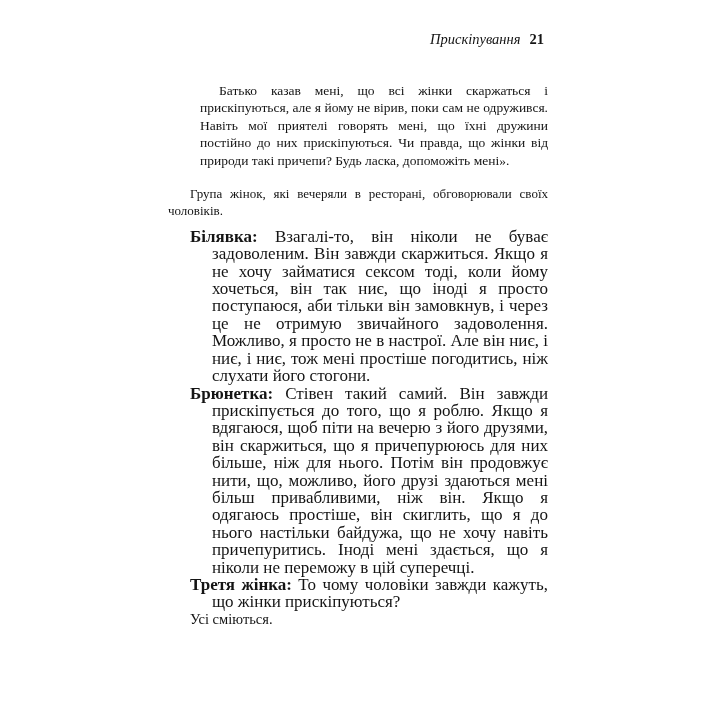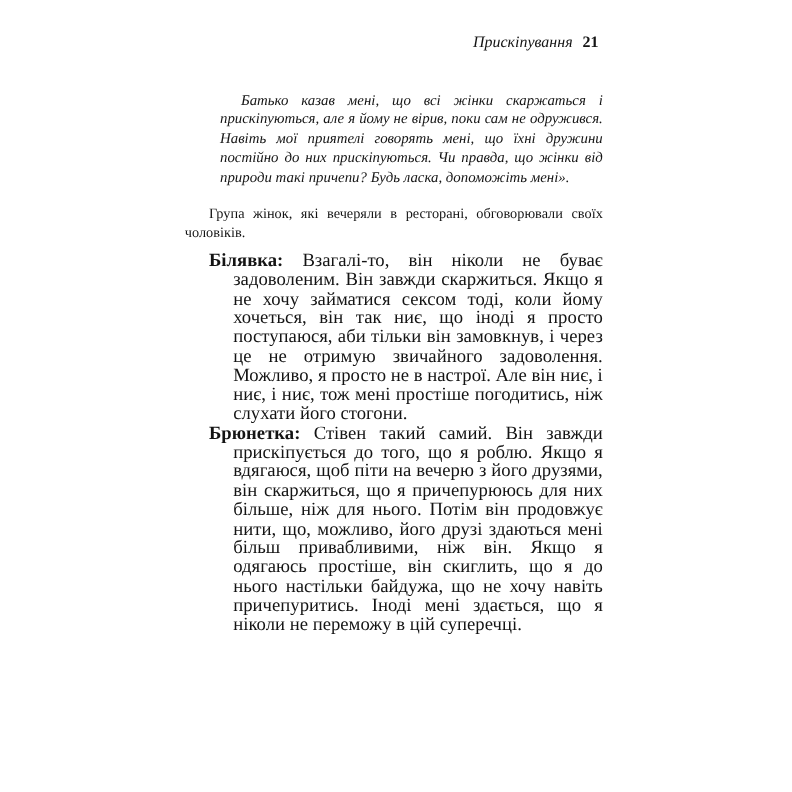--- a/index.html
+++ b/index.html
@@ -32,21 +32,20 @@
     white-space: nowrap;
   }
   .running-title {
     font-style: italic;
   }
   .page-number {
     font-weight: bold;
     margin-left: 9px;
   }
   .quote {
-    font-style: italic;
     font-size: 13.5px;
     line-height: 17.4px;
     margin: 0 0 16px 32px;
     text-indent: 19px;
     text-align: justify;
   }
   .intro {
     font-size: 13px;
     line-height: 17.4px;
     margin: 0 0 8px 0;
@@ -83,17 +82,19 @@
 
     <div class="quote">Батько казав мені, що всі жінки скаржаться і прискіпуються, але я йому не вірив, поки сам не одружився. Навіть мої приятелі говорять мені, що їхні дружини постійно до них прискіпуються. Чи правда, що жінки від природи такі причепи? Будь ласка, допоможіть мені».</div>
 
     <p class="intro">Група жінок, які вечеряли в ресторані, обговорювали своїх чоловіків.</p>
 
     <div class="dialogue">
       <p class="dialogue-item"><span class="speaker">Білявка:</span><span> Взагалі-то, він ніколи не буває задоволеним. Він завжди скаржиться. Якщо я не хочу займатися сексом тоді, коли йому хочеться, він так ниє, що іноді я просто поступаюся, аби тільки він замовкнув, і через це не отримую звичайного задоволення. Можливо, я просто не в настрої. Але він ниє, і ниє, і ниє, тож мені простіше погодитись, ніж слухати його стогони.</span></p>
 
       <p class="dialogue-item"><span class="speaker">Брюнетка:</span><span> Стівен такий самий. Він завжди прискіпується до того, що я роблю. Якщо я вдягаюся, щоб піти на вечерю з його друзями, він скаржиться, що я причепурююсь для них більше, ніж для нього. Потім він продовжує нити, що, можливо, його друзі здаються мені більш привабливими, ніж він. Якщо я одягаюсь простіше, він скиглить, що я до нього настільки байдужа, що не хочу навіть причепуритись. Іноді мені здається, що я ніколи не переможу в цій суперечці.</span></p>
 
+      <p class="dialogue-item"><span class="speaker">Третя жінка:</span><span> То чому чоловіки завжди кажуть, що жінки прискіпуються?</span></p>
     </div>
 
+    <p class="closing">Усі сміються.</p>
 
   </div>
 </div>
 
 </body></html>

